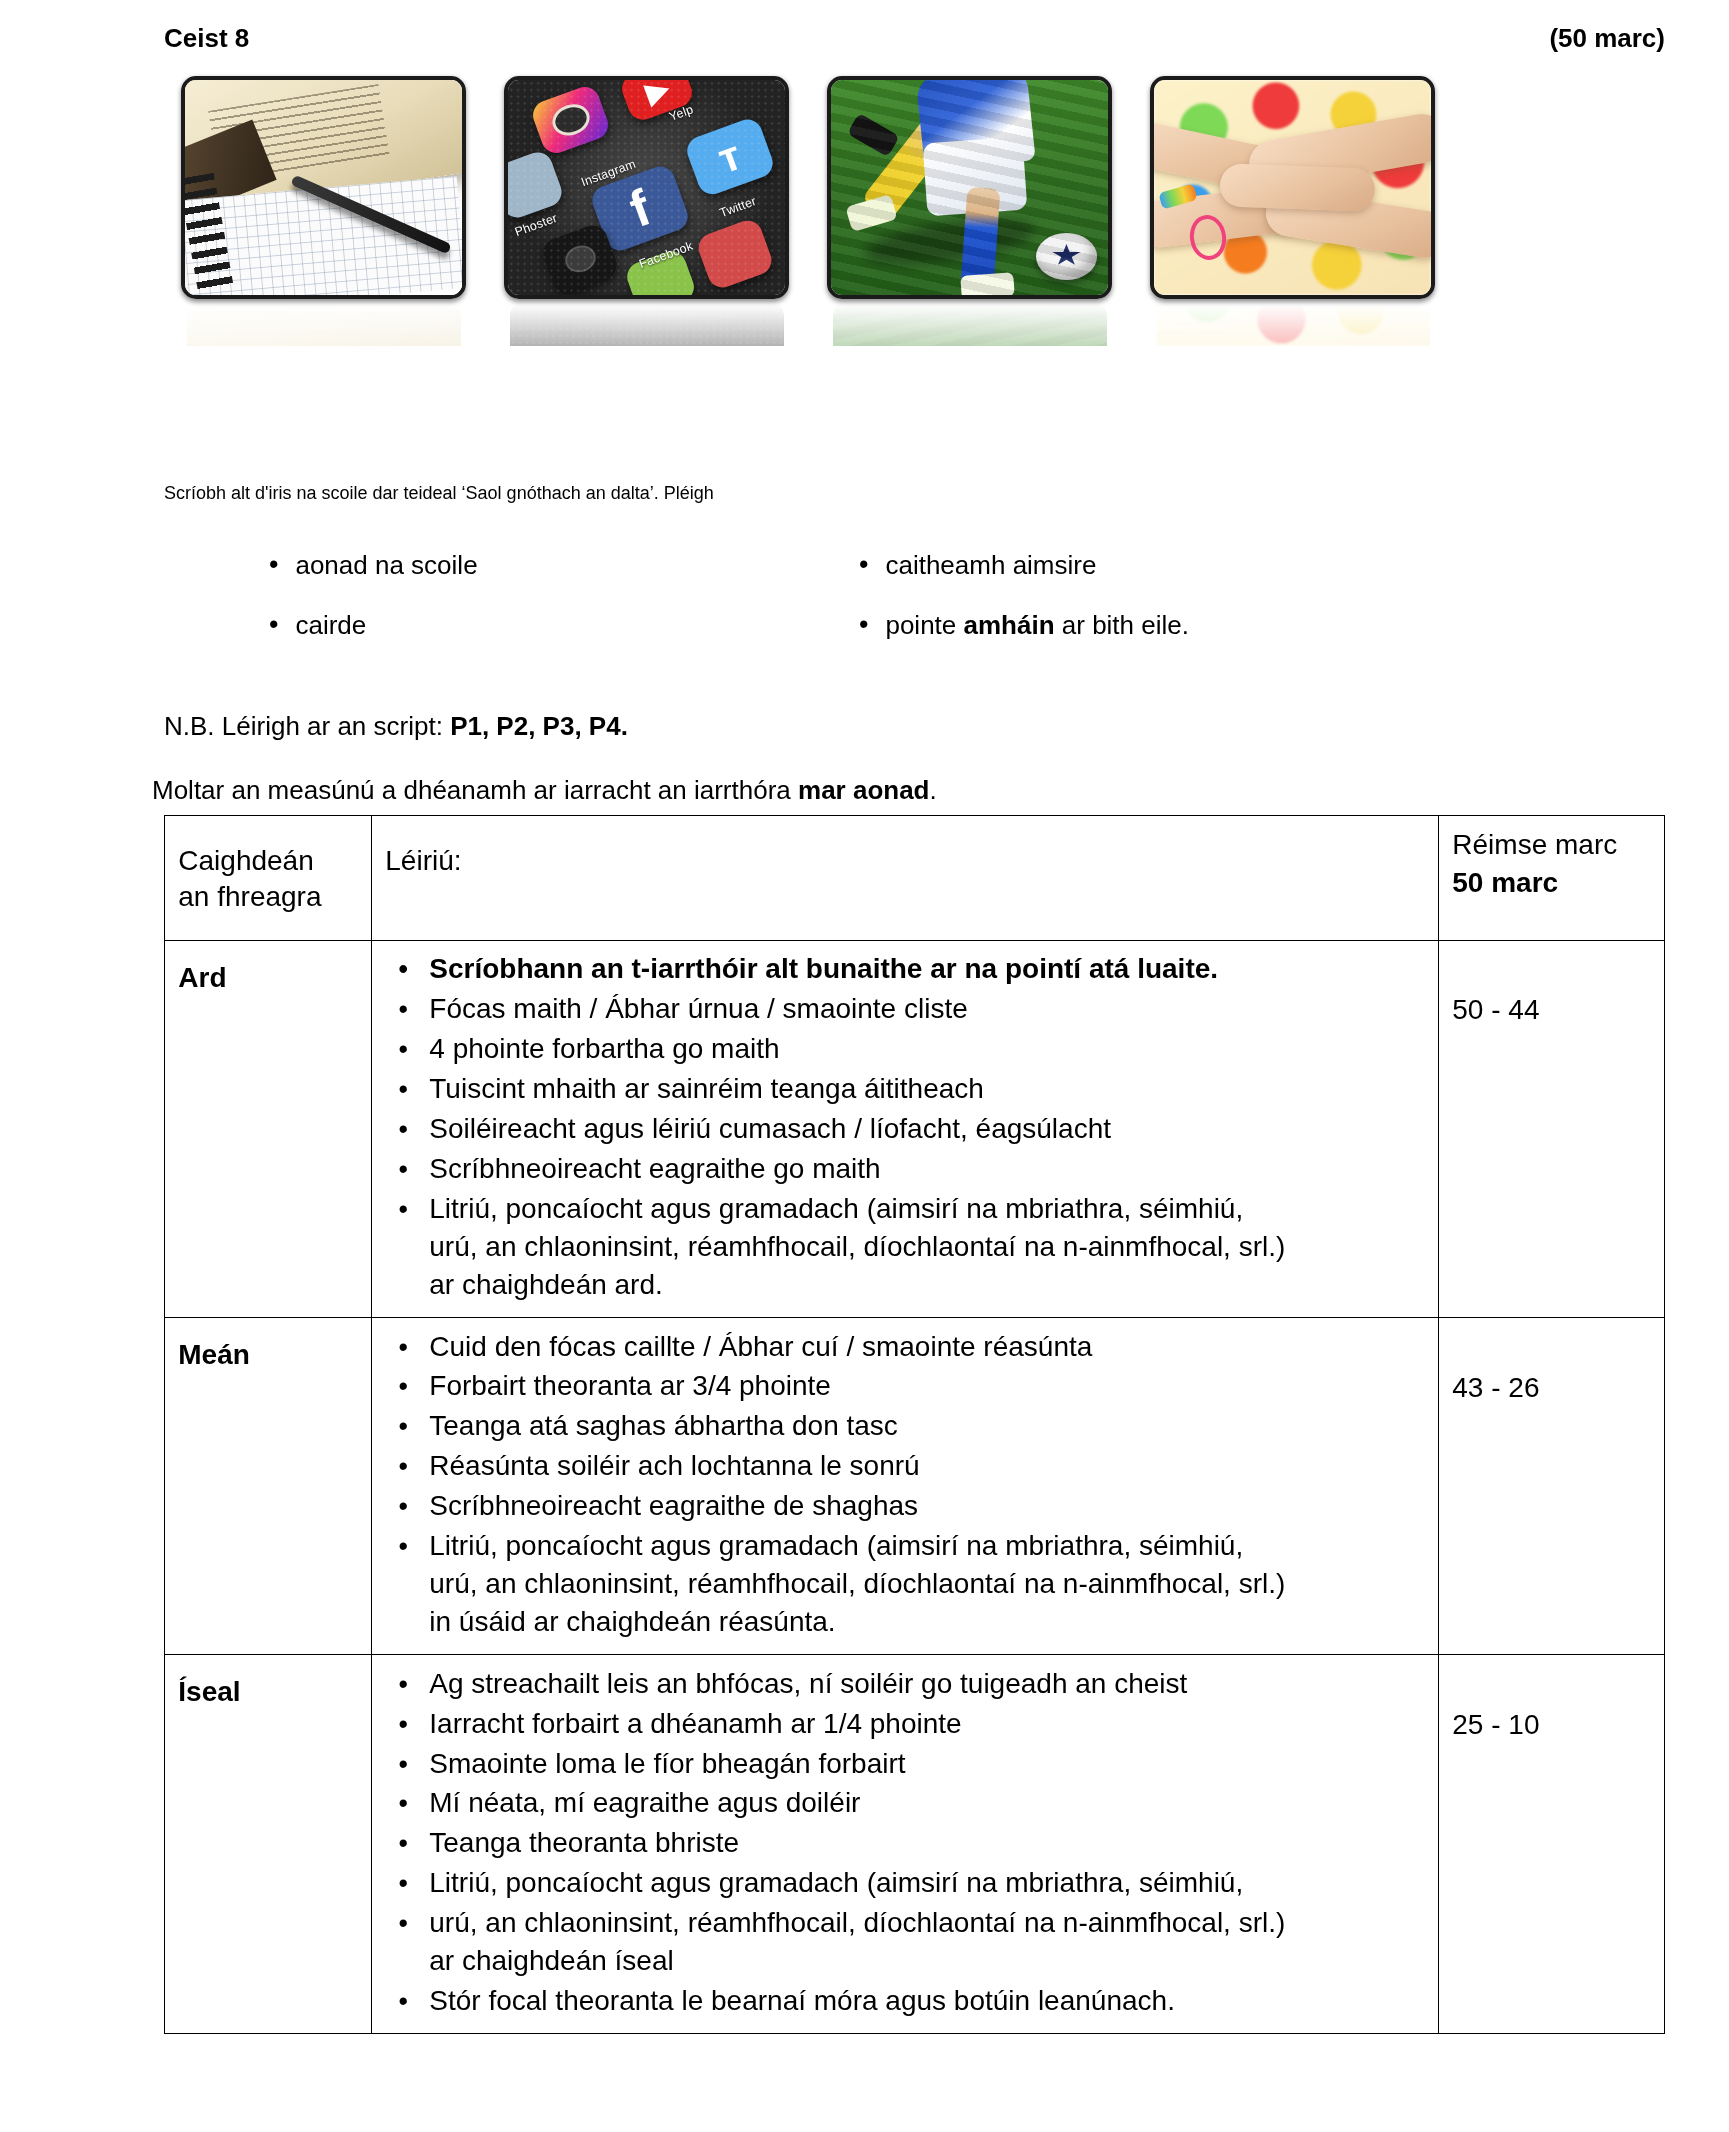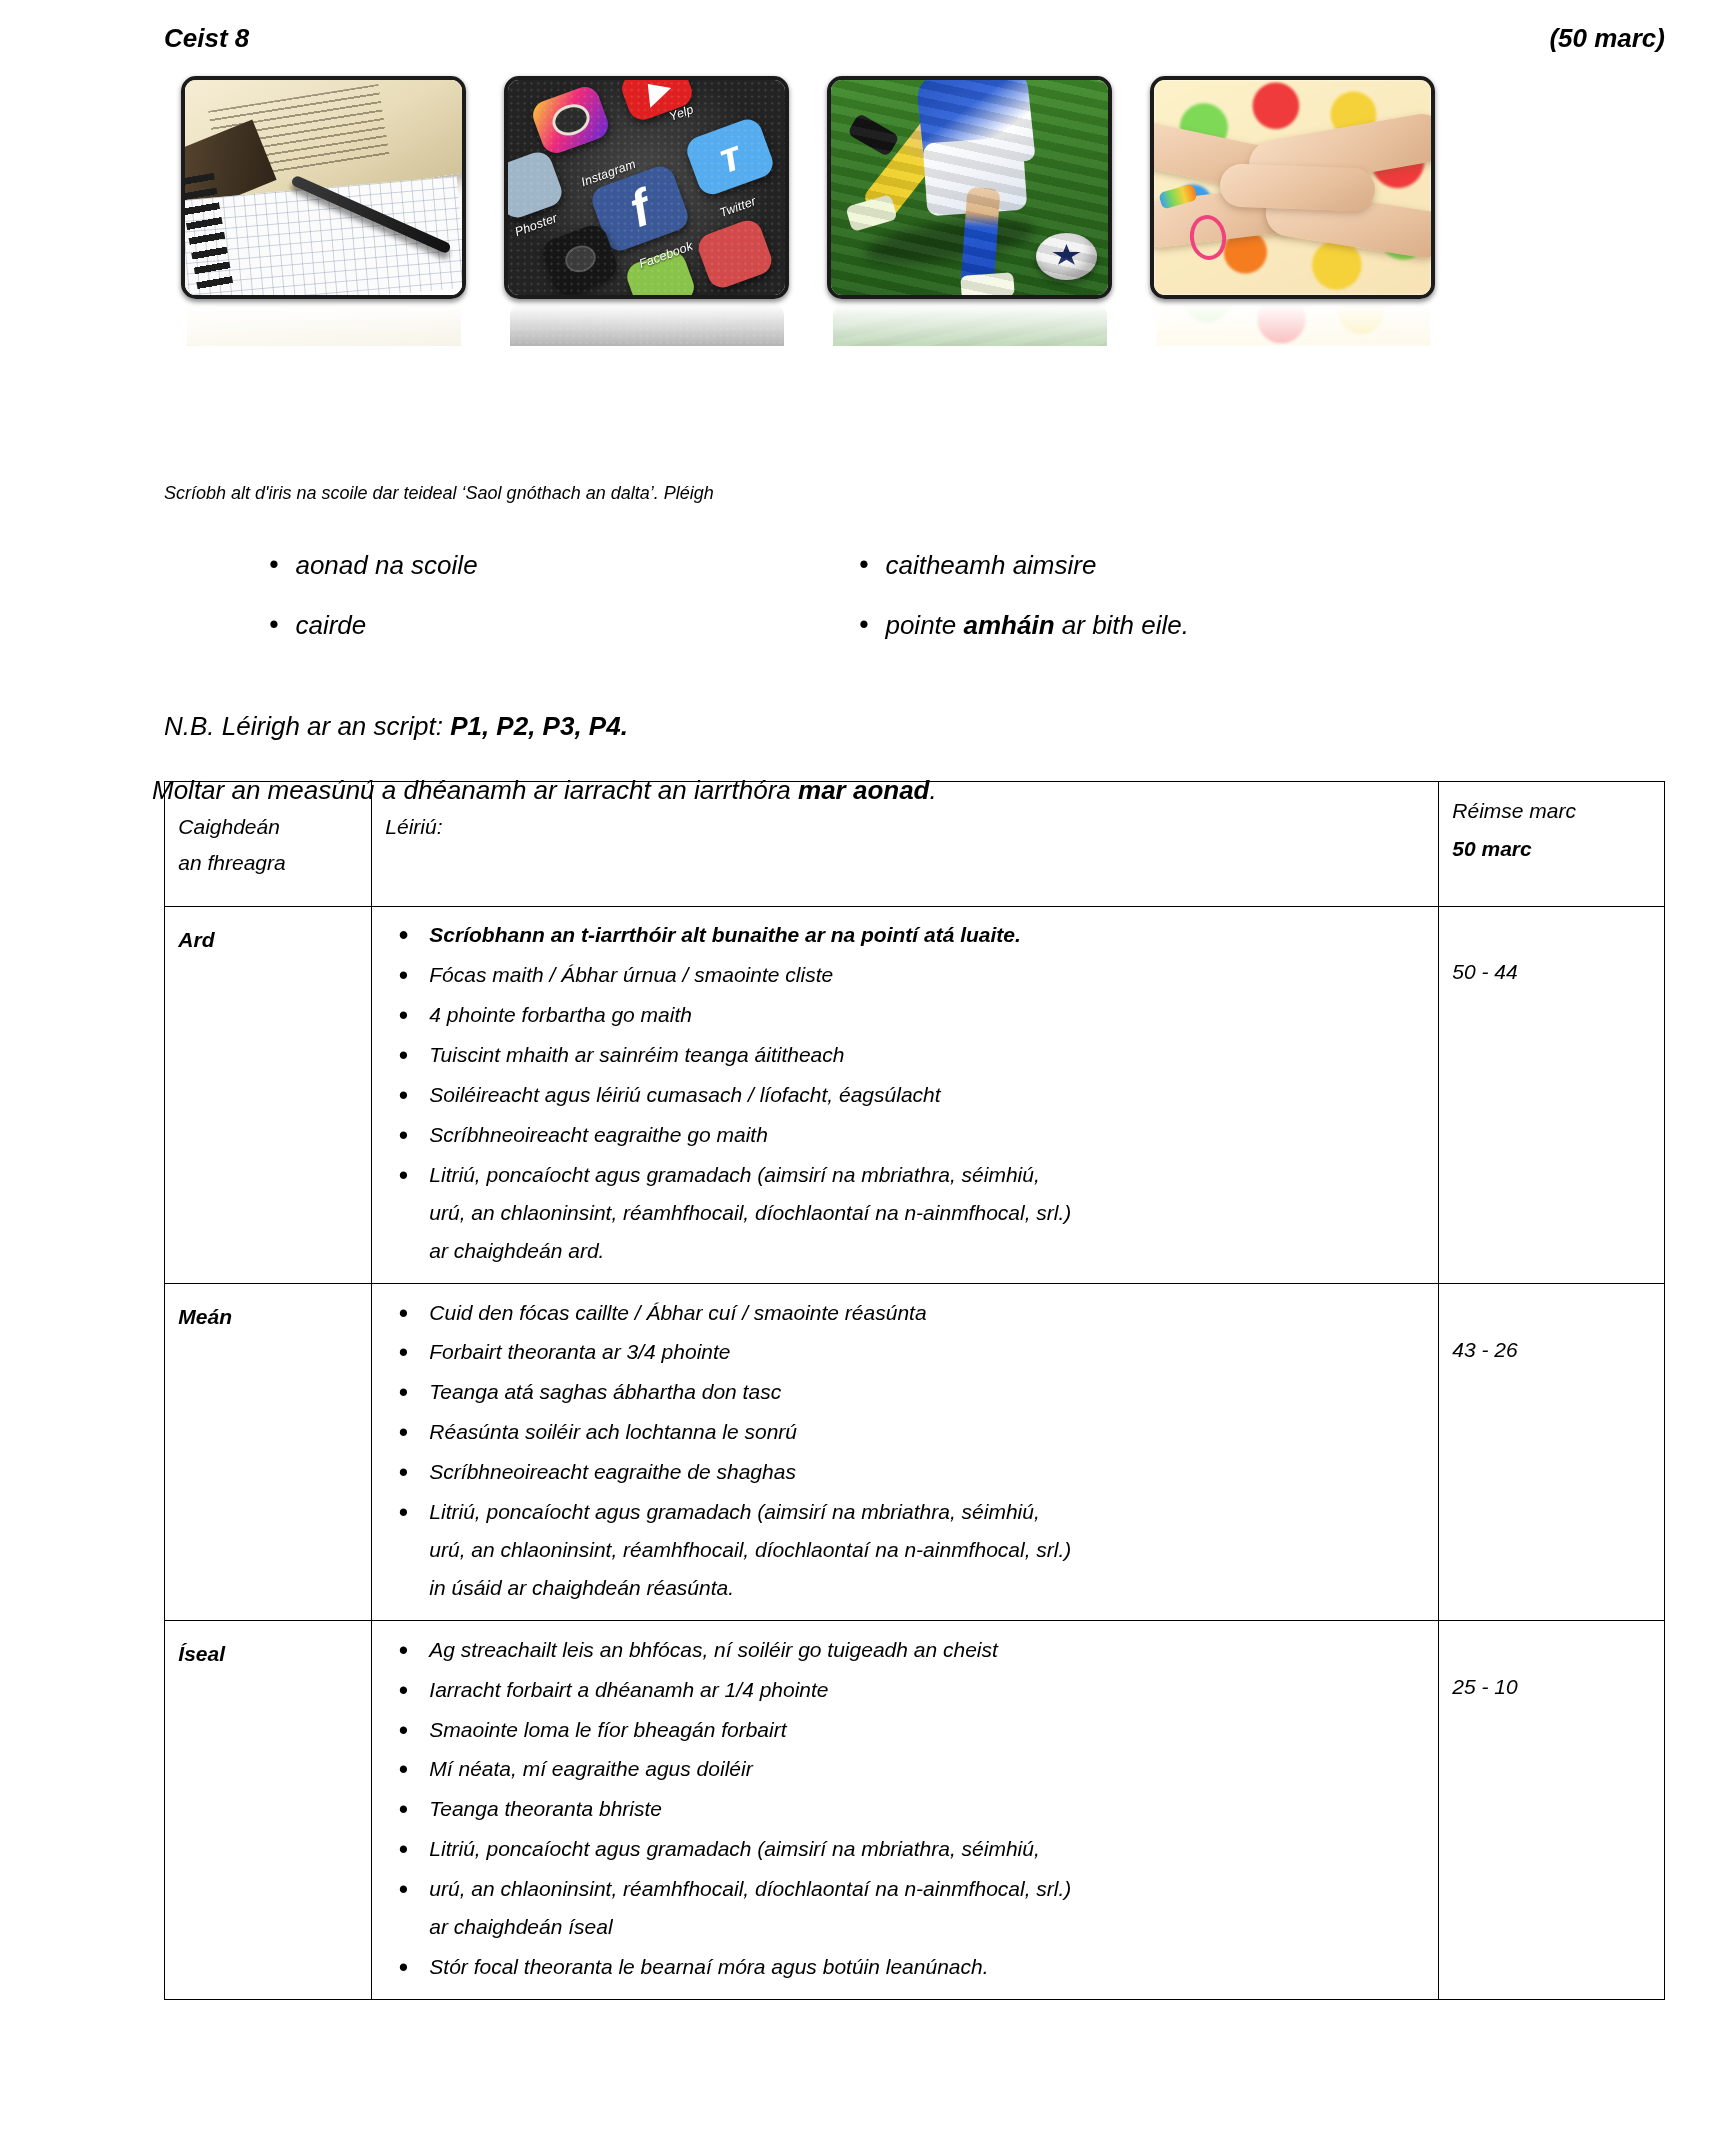--- a/index.html
+++ b/index.html
@@ -13,21 +13,20 @@
     font-family: "Liberation Sans", sans-serif;
     color: #000000;
     position: relative;
     overflow: hidden;
   }
   .page {
     position: relative;
     width: 1729px;
     height: 2132px;
     box-sizing: border-box;
-    font-style: italic;
   }
 
   
   .header {
     position: absolute;
     left: 164px;
     top: 23px;
     width: 1501px;
     display: flex;
     justify-content: space-between;
@@ -278,25 +277,25 @@
     position: absolute;
     left: 152px;
     top: 775px;
     font-size: 26px;
   }
 
   
   .rubric {
     position: absolute;
     left: 164px;
-    top: 781px;
+    top: 815px;
     width: 1501px;
     border-collapse: collapse;
     table-layout: fixed;
-    font-size: 21px;
+    font-size: 28px;
   }
   .rubric td {
     border: 1.9px solid #000;
     vertical-align: top;
     padding: 9.5px 13.3px 11.4px 13.3px;
   }
   .rubric .col-level  { width: 207px; }
   .rubric .col-desc   { width: 1067px; }
   .rubric .col-marks  { width: 226px; }
 

